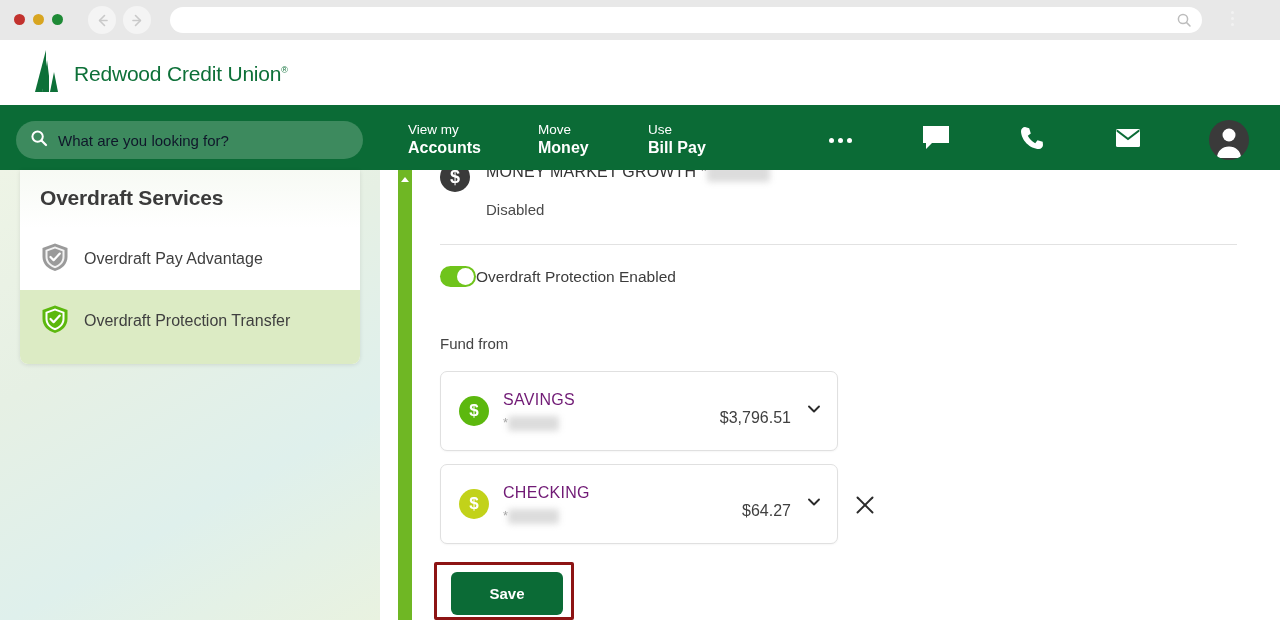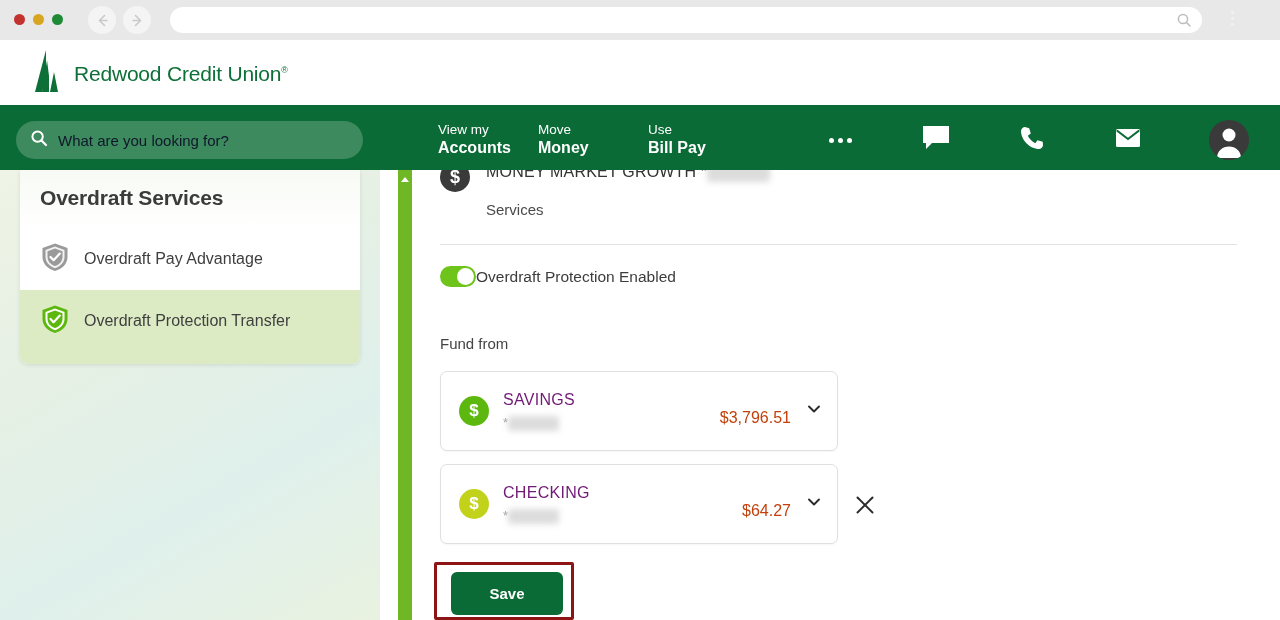--- a/index.html
+++ b/index.html
@@ -83,21 +83,21 @@
   }
   .search-placeholder {
     font-size: 15px; color: #0f172a;
   }
   .nav-link {
     position: absolute; top: 121px;
     color: #ffffff; line-height: 1.28; cursor: pointer;
   }
   .nav-link .l1 { font-size: 13.5px; font-weight: normal; display: block; }
   .nav-link .l2 { font-size: 16px; font-weight: bold; display: block; }
-  .nav-link.accounts { left: 408px; margin-left: 30px; }
+  .nav-link.accounts { left: 408px; }
   .nav-link.money    { left: 538px; }
   .nav-link.billpay  { left: 648px; }
 
   .nav-icon {
     position: absolute; top: 122px;
     width: 36px; height: 36px;
     display: flex; align-items: center; justify-content: center;
     cursor: pointer;
   }
   .nav-icon.more    { left: 822px; }
@@ -246,21 +246,21 @@
     display: flex; align-items: center; justify-content: center;
     color: #ffffff; font-size: 17px; font-weight: bold;
     flex: none; margin-right: 14px;
   }
   .coin.savings  { background: #5cb80e; }
   .coin.checking { background: #c2d21a; }
   .acct-info { flex: 1 1 auto; }
   .acct-name { font-size: 16px; color: #701a75; letter-spacing: 0.3px; }
   .acct-num { margin-top: 6px; font-size: 13px; color: #9a9a9a; }
   .acct-amount {
-    font-size: 16px; color: #c2410c; font-weight: normal;
+    font-size: 16px; color: #404040; font-weight: normal;
     margin-right: 14px; white-space: nowrap; margin-top: 13px;
   }
   .chevron { flex: none; }
   .remove-x {
     position: absolute; left: 442px; top: 324px;
     width: 22px; height: 22px; cursor: pointer;
   }
 
   .save-wrap {
     position: absolute; left: 22px; top: 392px;
@@ -437,21 +437,21 @@
     </div>
   </div>
 
   <div class="main-content">
 
     <div class="acct-row-clipped">
       <span class="coin-dark">$</span>
       <span class="acct-clip-text">
         <span class="acct-clip-name">MONEY MARKET GROWTH</span>
         <span class="acct-clip-name">*</span><span class="masked">redacted</span>
-        <div class="acct-clip-status">Services</div>
+        <div class="acct-clip-status">Disabled</div>
       </span>
     </div>
 
     <div class="divider"></div>
 
     <div class="toggle-row">
       <span class="toggle">
         <span class="knob"></span>
       </span>
       <span class="toggle-label">Overdraft Protection Enabled</span>

